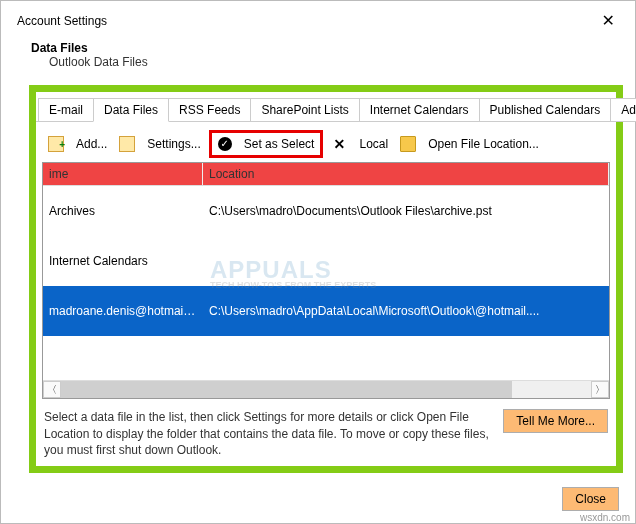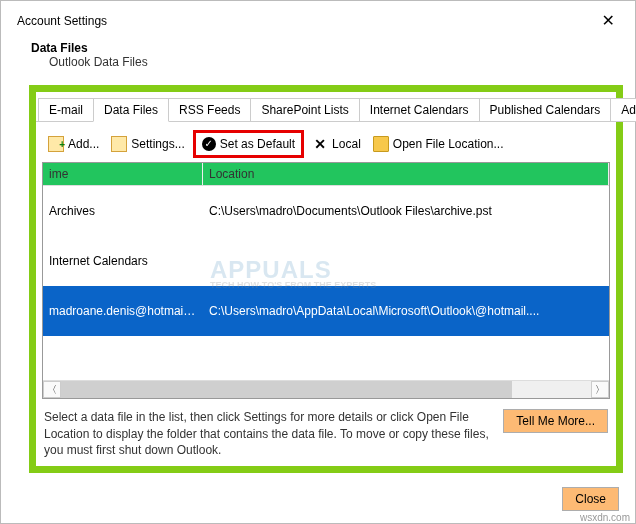--- a/index.html
+++ b/index.html
@@ -88,21 +88,21 @@
     .toolbar {
       display: flex;
       align-items: center;
       gap: 4px;
       padding: 4px 2px 8px 2px;
       flex-wrap: nowrap;
     }
     .tool-btn {
       display: inline-flex;
       align-items: center;
-      gap: 4px;
+      gap: 12px;
       padding: 2px 4px;
       cursor: pointer;
       font-size: 12px;
       white-space: nowrap;
     }
     .tool-btn .glyph {
       display: inline-block;
       width: 16px;
       height: 16px;
       line-height: 16px;
@@ -116,21 +116,21 @@
     }
     .table-wrap {
       border: 1px solid #999;
       flex: 1;
       display: flex;
       flex-direction: column;
       min-height: 160px;
     }
     .table-head {
       display: flex;
-      background: #22c55e;
+      background: #ef4444;
       border-bottom: 1px solid #ddd;
     }
     .th {
       padding: 4px 6px;
       font-size: 12px;
       color: #333;
       border-right: 1px solid #eee;
       white-space: nowrap;
       overflow: hidden;
       text-overflow: ellipsis;
@@ -263,21 +263,21 @@
         <span class="tool-btn">
           <span class="glyph add"></span>
           <span>Add...</span>
         </span>
         <span class="tool-btn">
           <span class="glyph settings"></span>
           <span>Settings...</span>
         </span>
         <span class="tool-btn highlight-box">
           <span class="glyph check-round">✓</span>
-          <span>Set as Default</span>
+          <span>Set as Select</span>
         </span>
         <span class="tool-btn">
           <span class="glyph xmark">✕</span>
           <span>Local</span>
         </span>
         <span class="tool-btn">
           <span class="glyph folder"></span>
           <span>Open File Location...</span>
         </span>
       </div>

